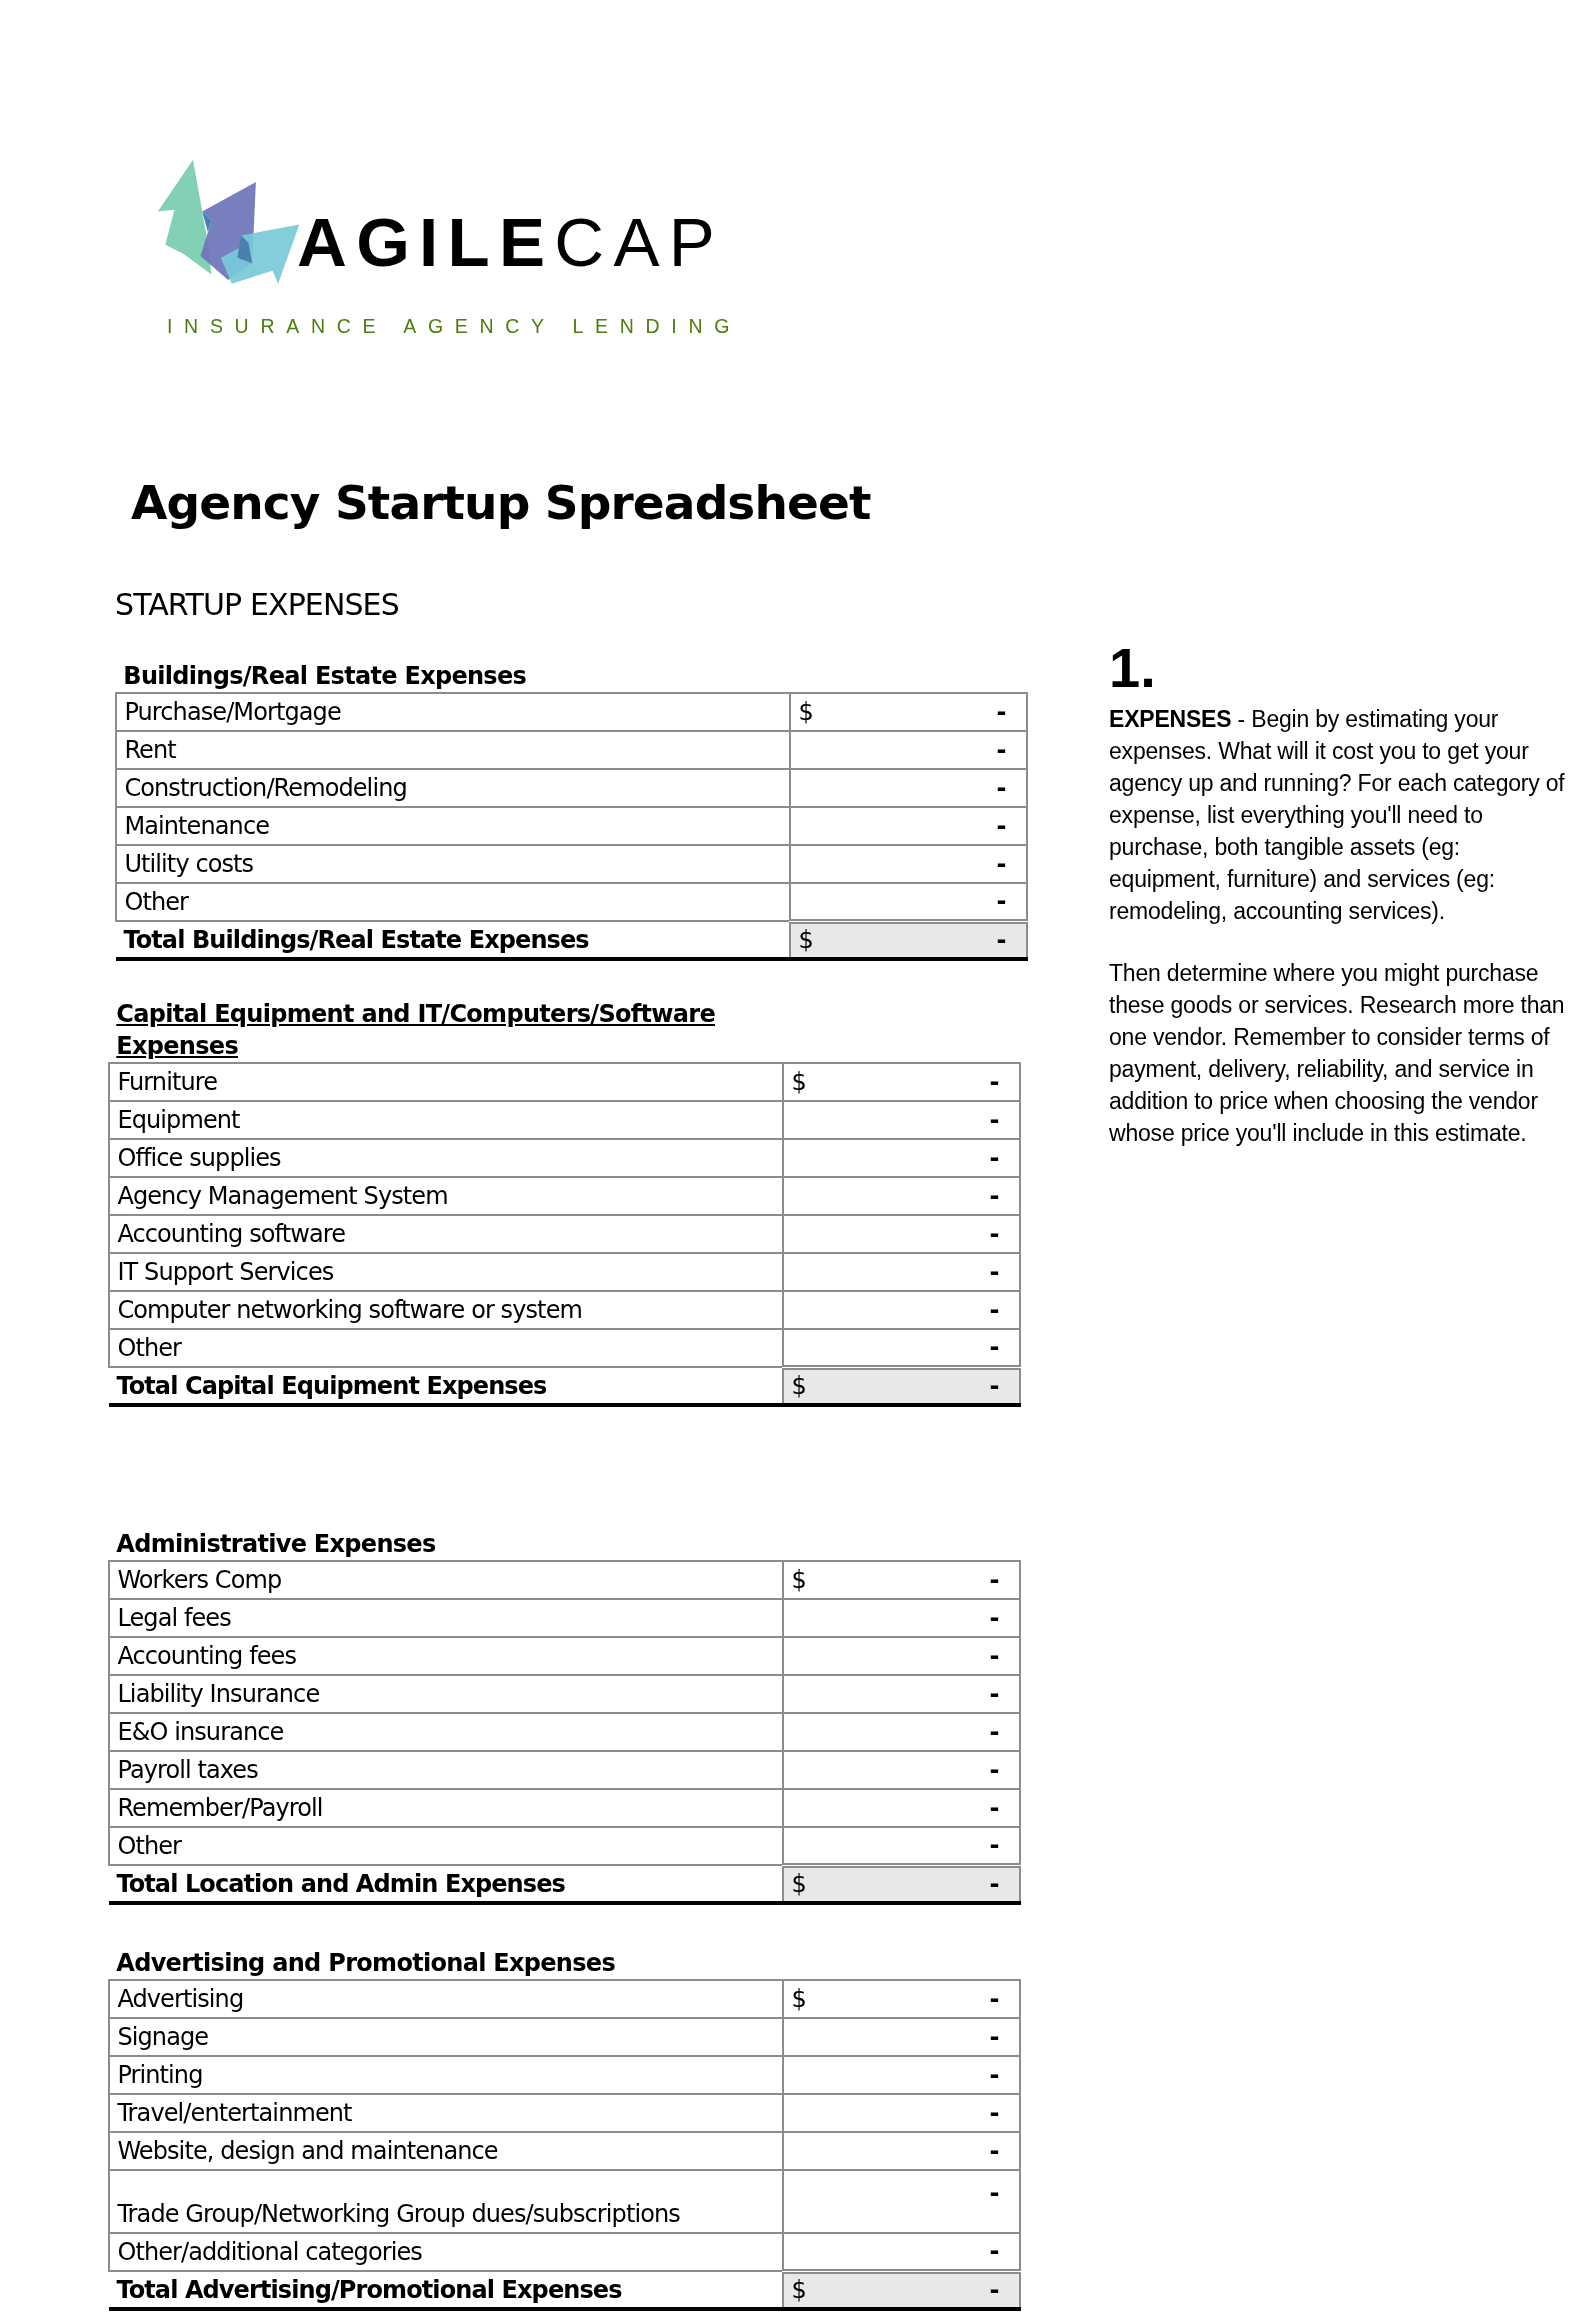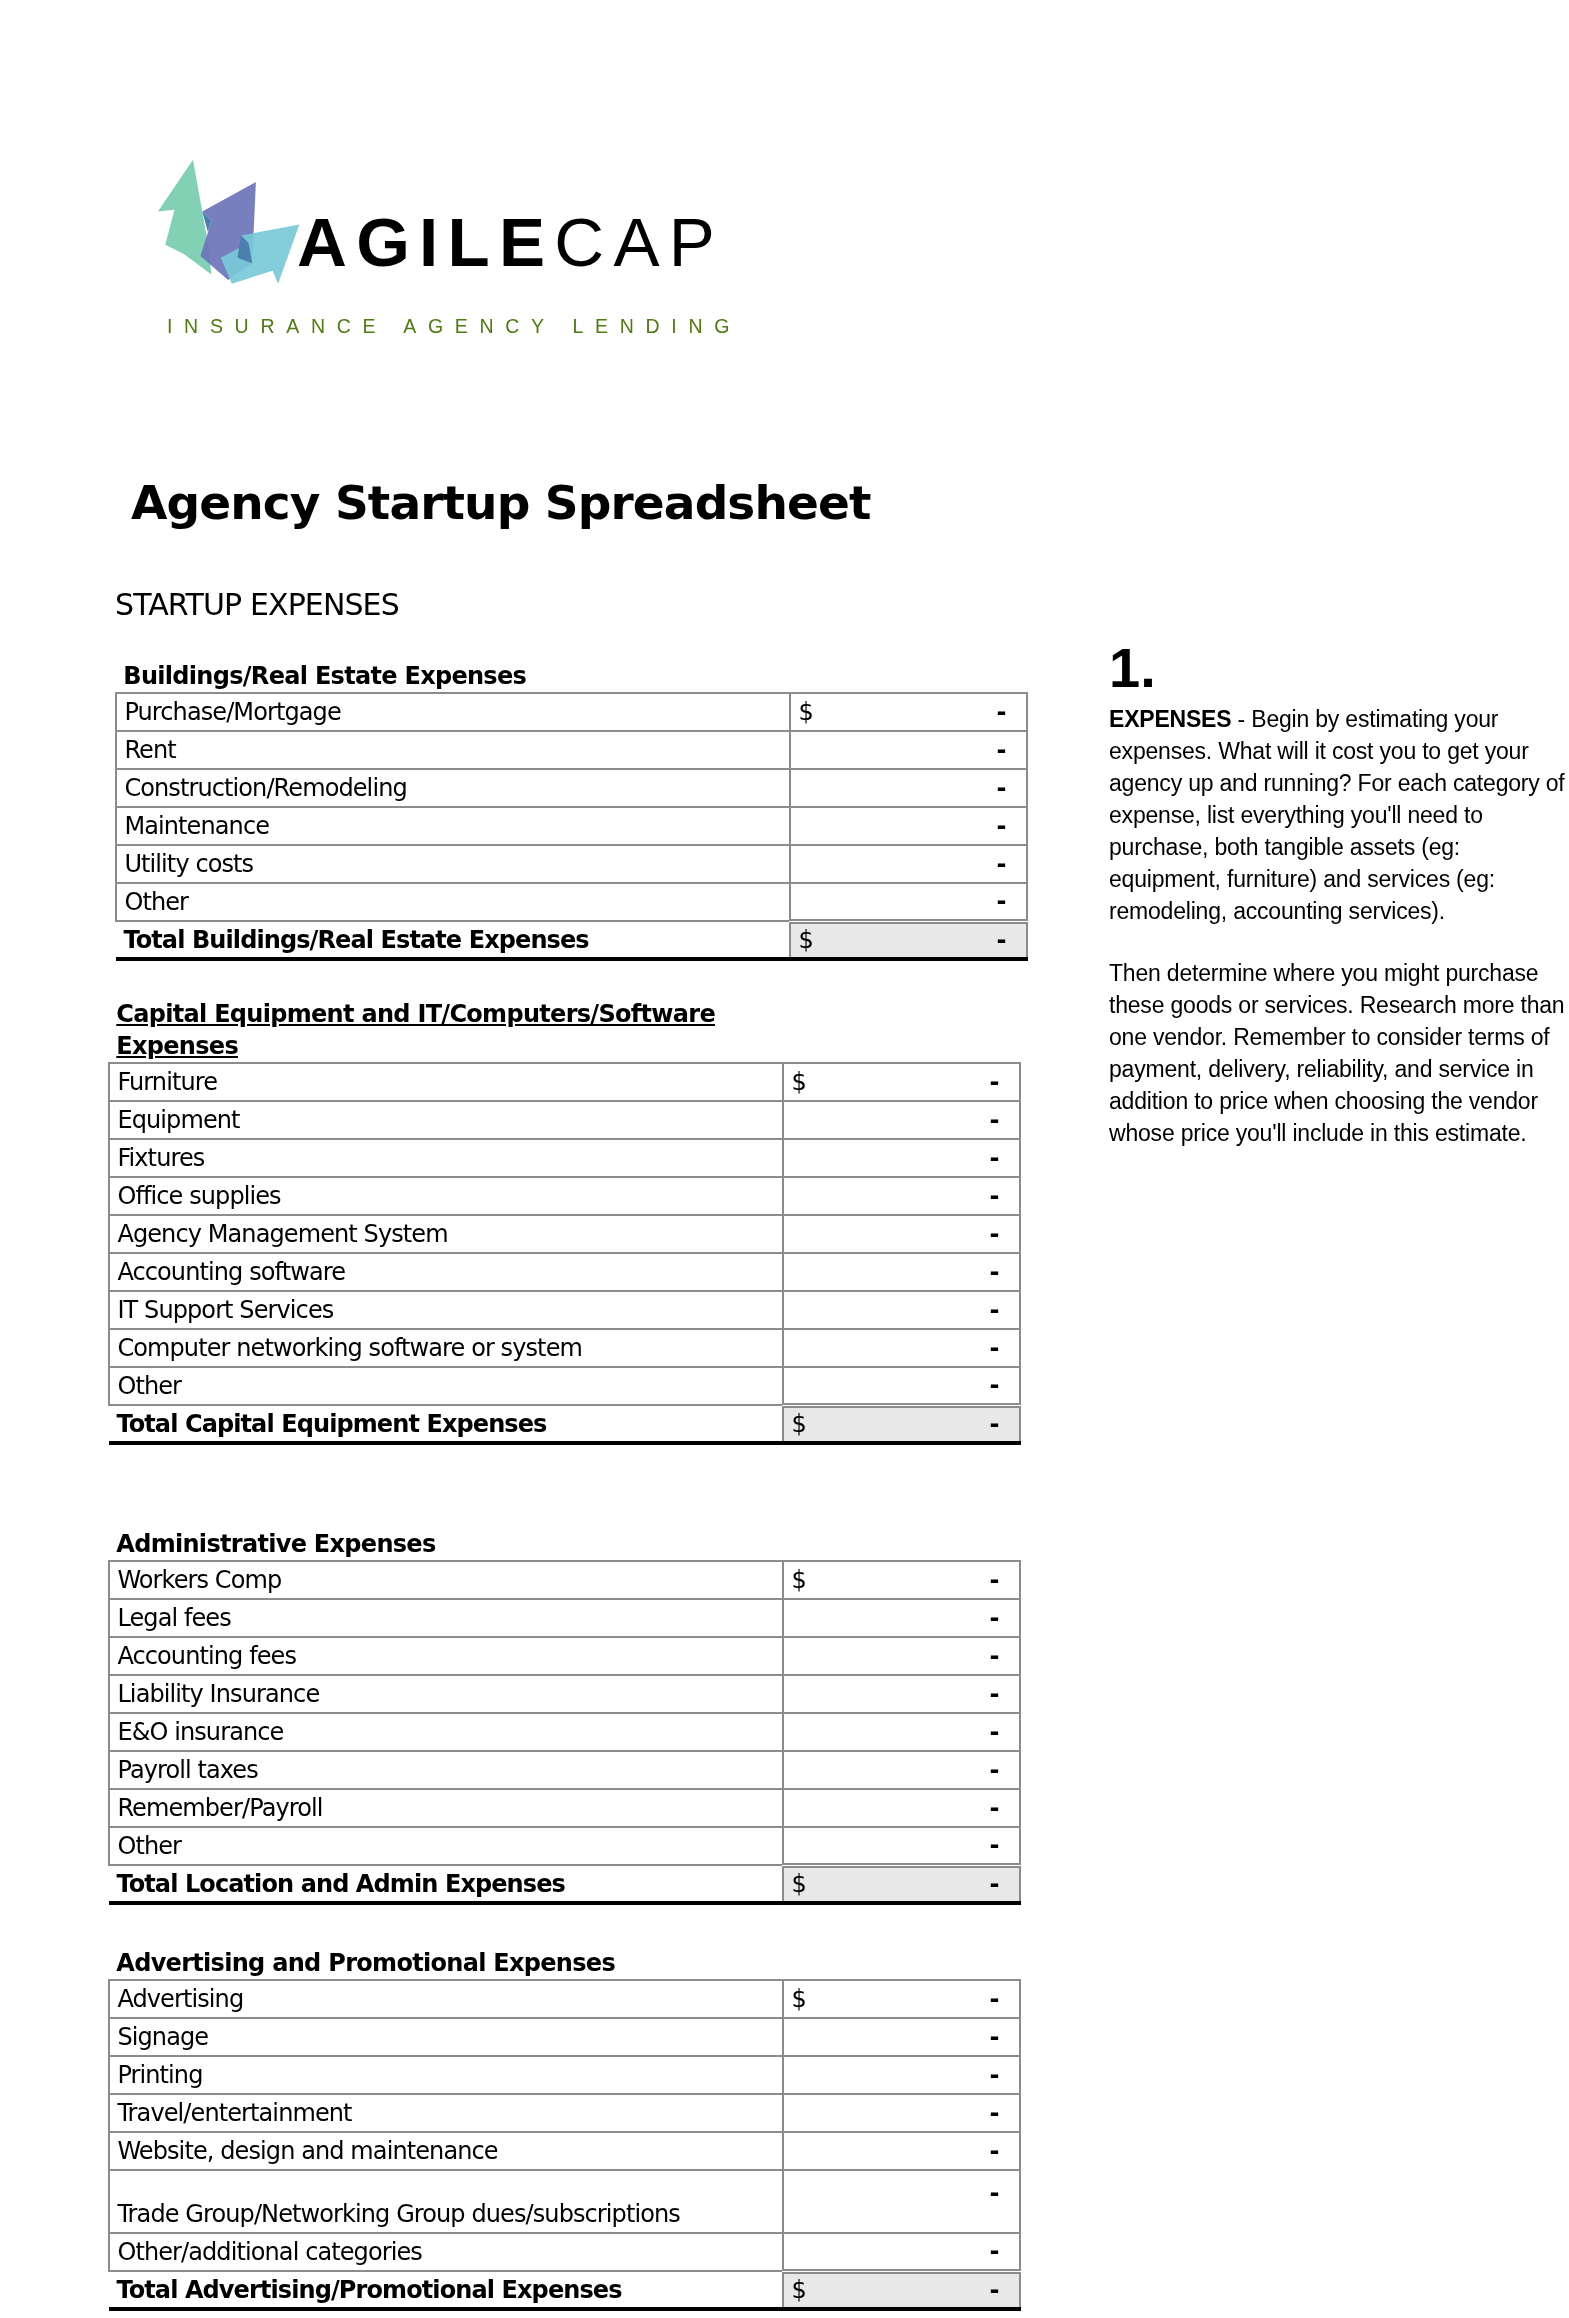--- a/index.html
+++ b/index.html
@@ -125,27 +125,20 @@
           </td>
         </tr>
     <tr>
           <td class="lbl">Equipment</td>
           <td class="val">
             <span class="cur"></span>
             <span class="amt">-</span>
           </td>
         </tr>
     <tr>
-          <td class="lbl">Fixtures</td>
-          <td class="val">
-            <span class="cur"></span>
-            <span class="amt">-</span>
-          </td>
-        </tr>
-    <tr>
           <td class="lbl">Office supplies</td>
           <td class="val">
             <span class="cur"></span>
             <span class="amt">-</span>
           </td>
         </tr>
     <tr>
           <td class="lbl">Agency Management System</td>
           <td class="val">
             <span class="cur"></span>

